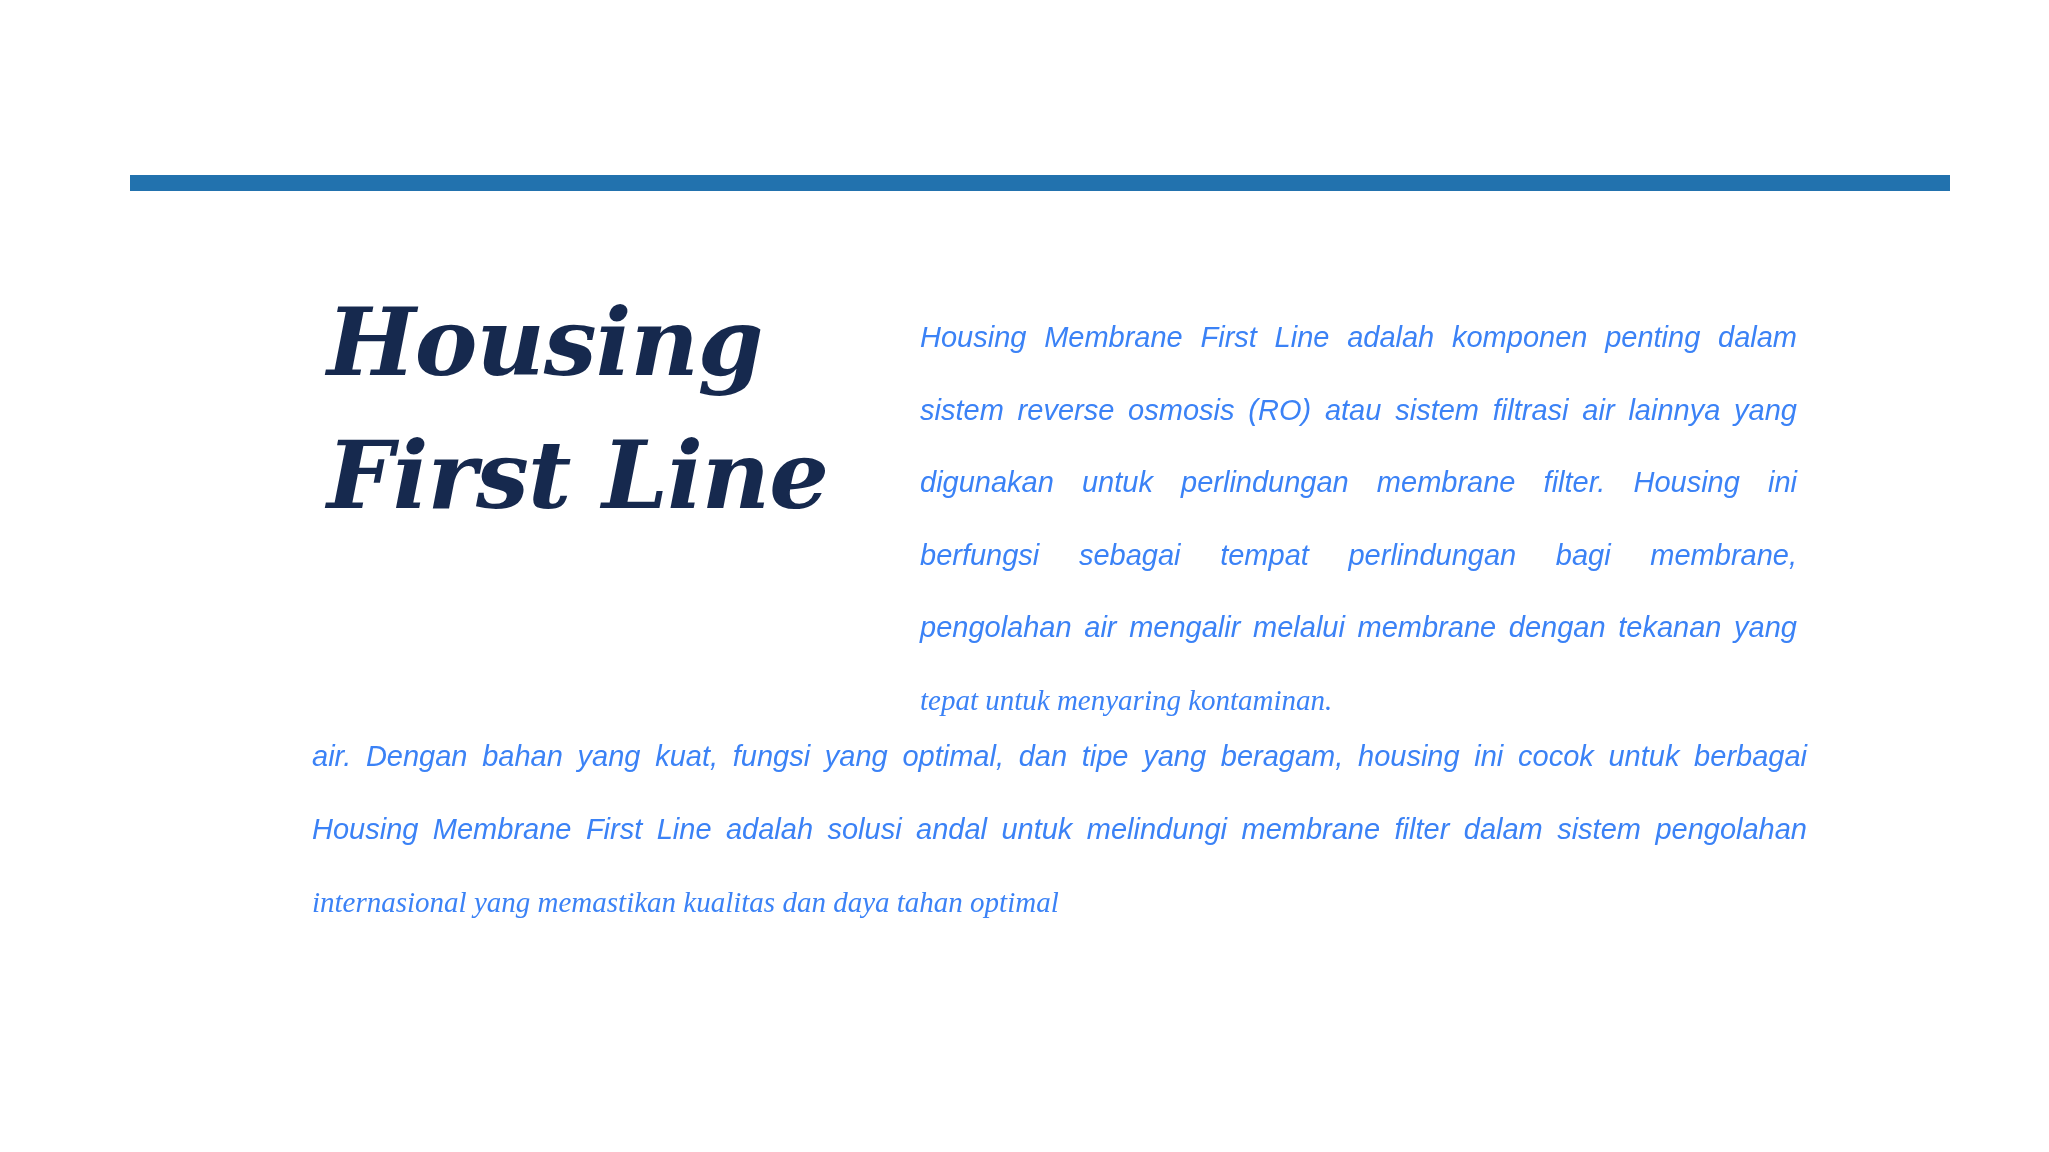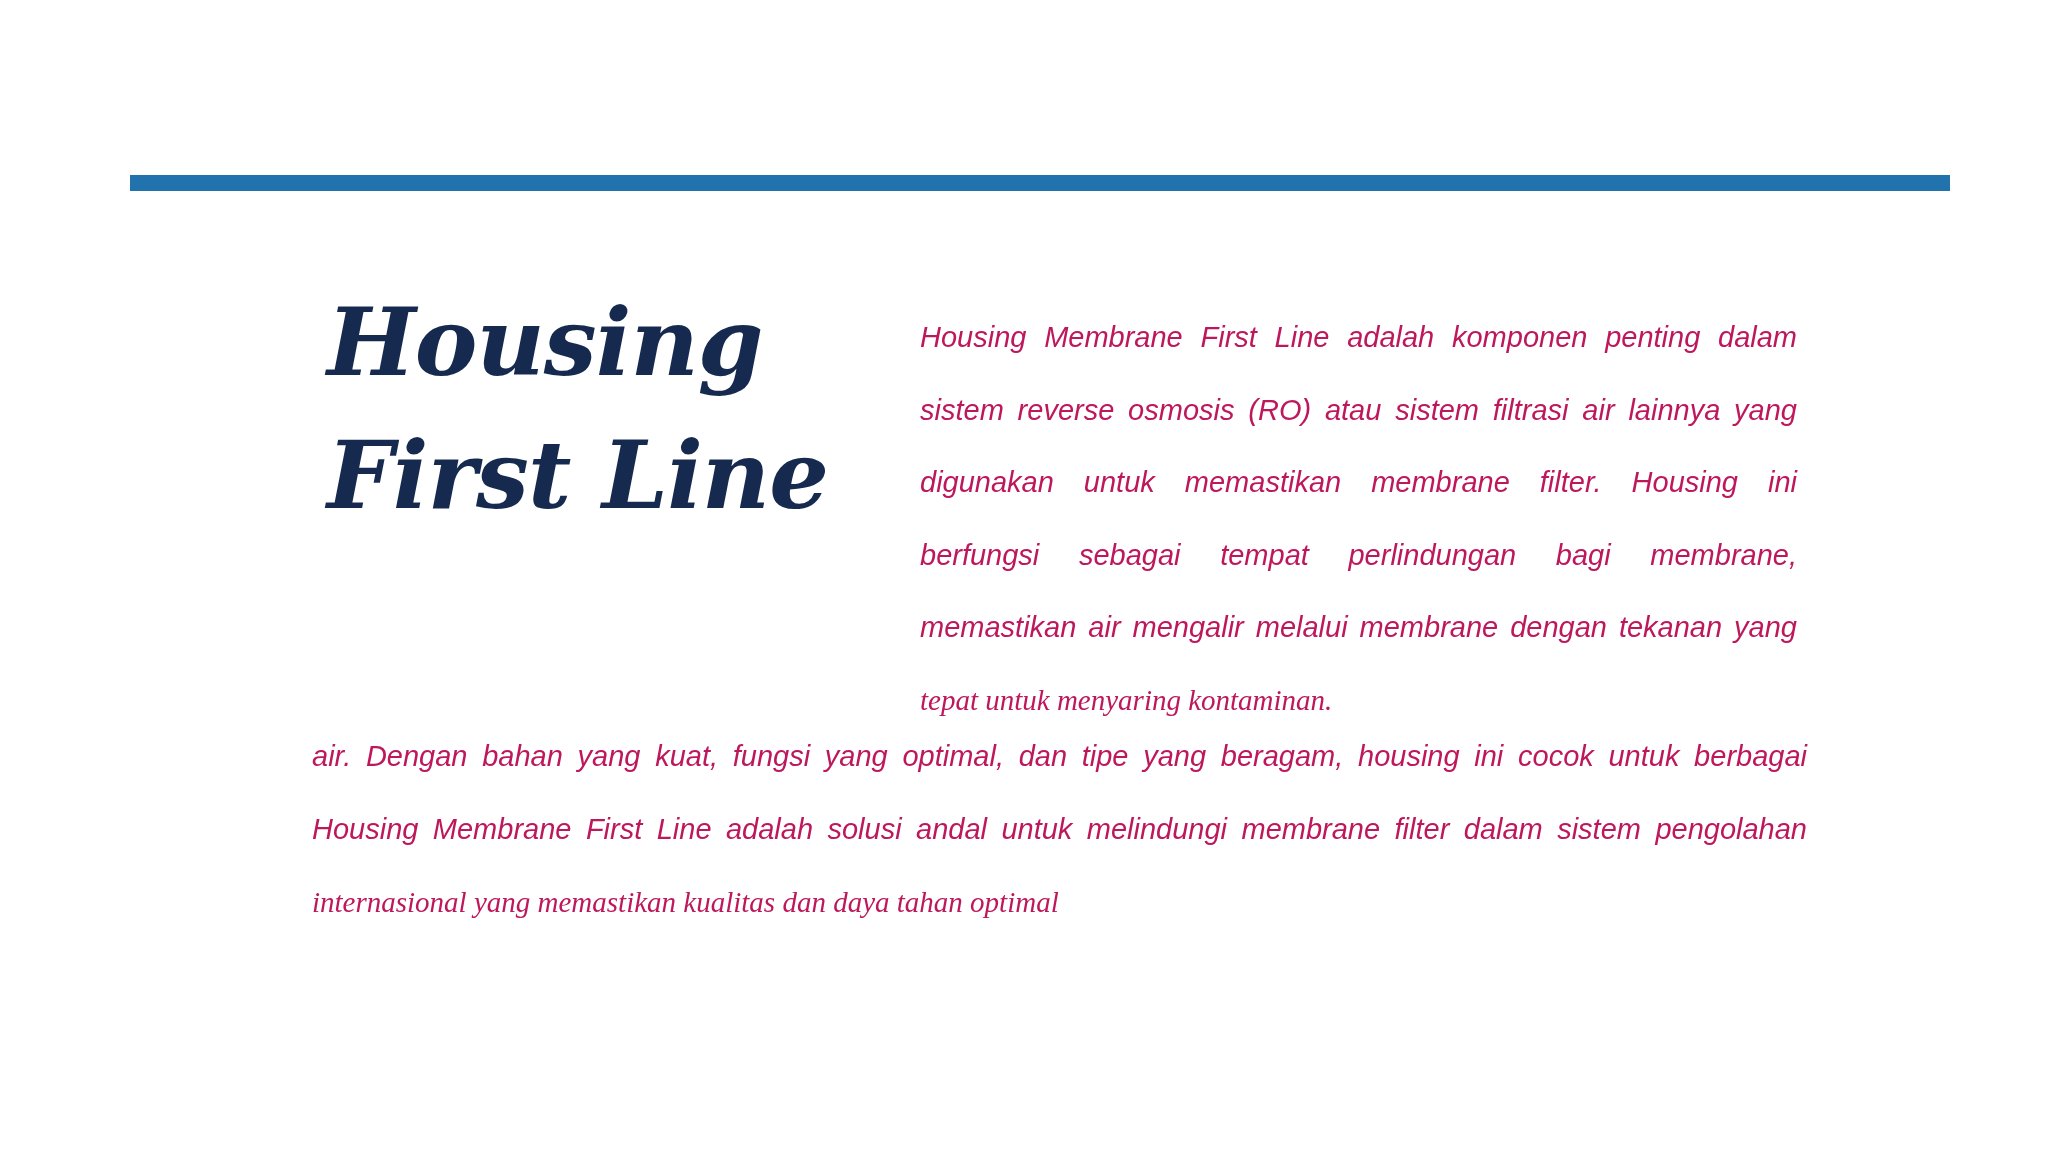--- a/index.html
+++ b/index.html
@@ -28,21 +28,21 @@
     font-size: 94px;
     line-height: 117px;
     color: #16294e;
     letter-spacing: -1px;
   }
 
   .para {
     position: absolute;
     font-style: italic;
     font-weight: 400;
-    color: #be185d;
+    color: #3b82f6;
     font-size: 29px;
   }
   .intro {
     left: 888px; top: 277px;
     width: 909px;
     line-height: 56.5px;
   }
   .summary {
     left: 280px; top: 696px;
     width: 1527px;
@@ -66,23 +66,23 @@
   <div class="top-rule"></div>
 
   <h1 class="title">
     <div>Housing</div>
     <div>First Line</div>
   </h1>
 
   <div class="para intro">
     <div class="jline">Housing Membrane First Line adalah komponen penting dalam</div>
     <div class="jline">sistem reverse osmosis (RO) atau sistem filtrasi air lainnya yang</div>
-    <div class="jline">digunakan untuk memastikan membrane filter. Housing ini</div>
+    <div class="jline">digunakan untuk perlindungan membrane filter. Housing ini</div>
     <div class="jline">berfungsi sebagai tempat perlindungan bagi membrane,</div>
-    <div class="jline">memastikan air mengalir melalui membrane dengan tekanan yang</div>
+    <div class="jline">pengolahan air mengalir melalui membrane dengan tekanan yang</div>
     <div class="jline--last">tepat untuk menyaring kontaminan.</div>
   </div>
 
   <div class="para summary">
     <div class="jline">air. Dengan bahan yang kuat, fungsi yang optimal, dan tipe yang beragam, housing ini cocok untuk berbagai</div>
     <div class="jline">Housing Membrane First Line adalah solusi andal untuk melindungi membrane filter dalam sistem pengolahan</div>
     <div class="jline--last">internasional yang memastikan kualitas dan daya tahan optimal</div>
   </div>
 
 </div>

